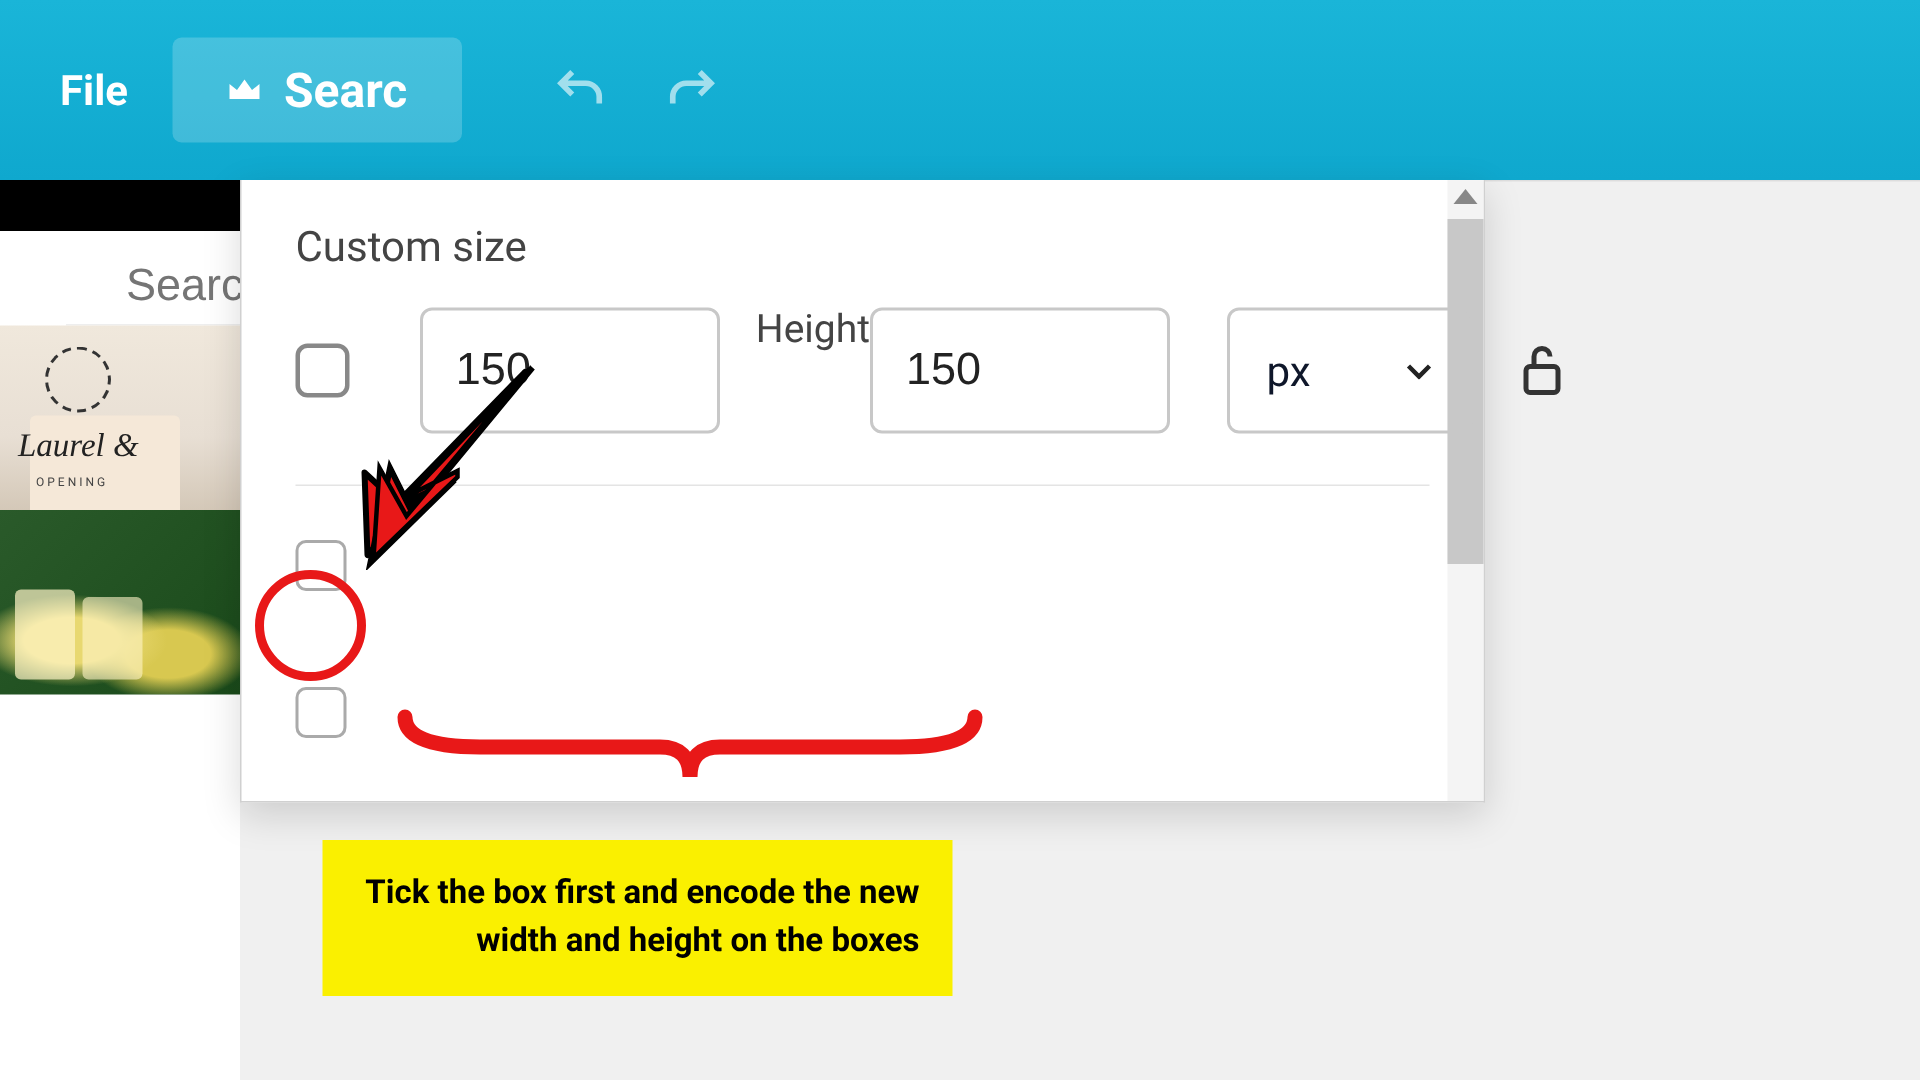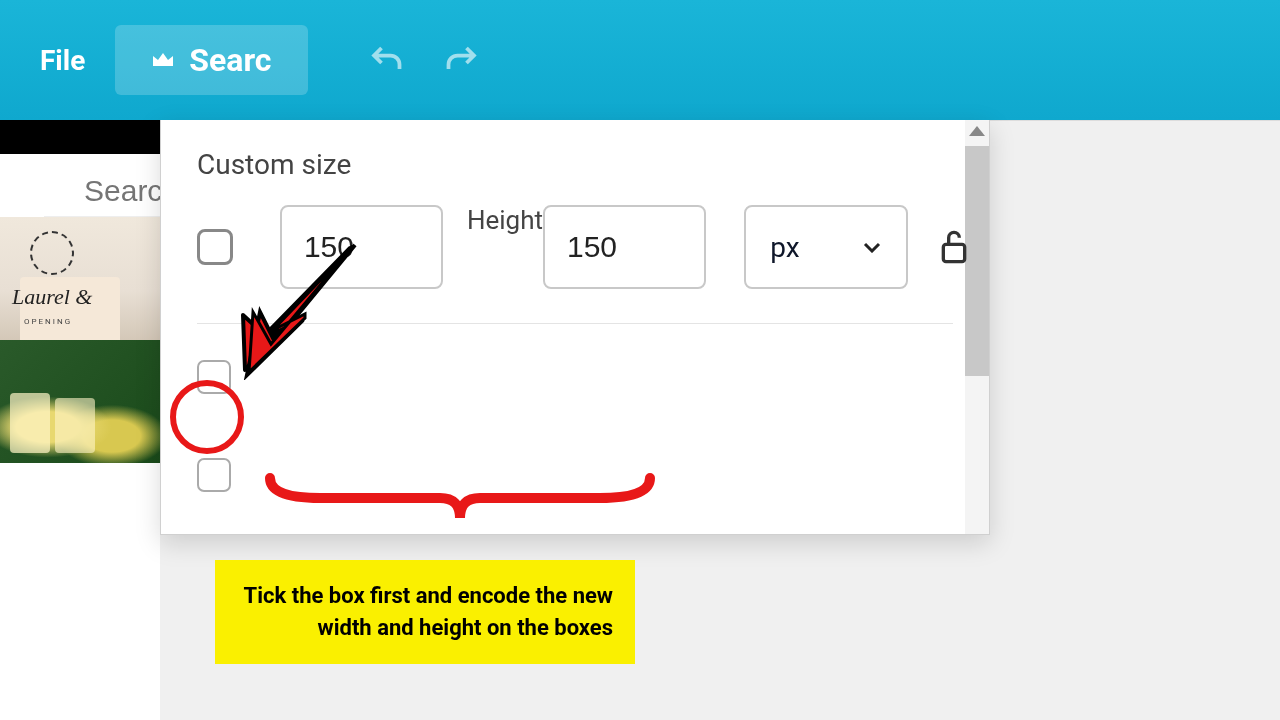--- a/index.html
+++ b/index.html
@@ -206,21 +206,21 @@
       justify-content: center;
     }
     .checkbox {
       width: 36px;
       height: 36px;
       border: 3px solid #888;
       border-radius: 8px;
       background: #fff;
     }
     .dim-input {
-      width: 163px;
+      width: 200px;
       height: 84px;
       border: 2px solid #c8c8c8;
       border-radius: 8px;
       font-size: 30px;
       padding: 0 22px;
       color: #222;
     }
     .unit-select {
       width: 164px;
       height: 84px;

